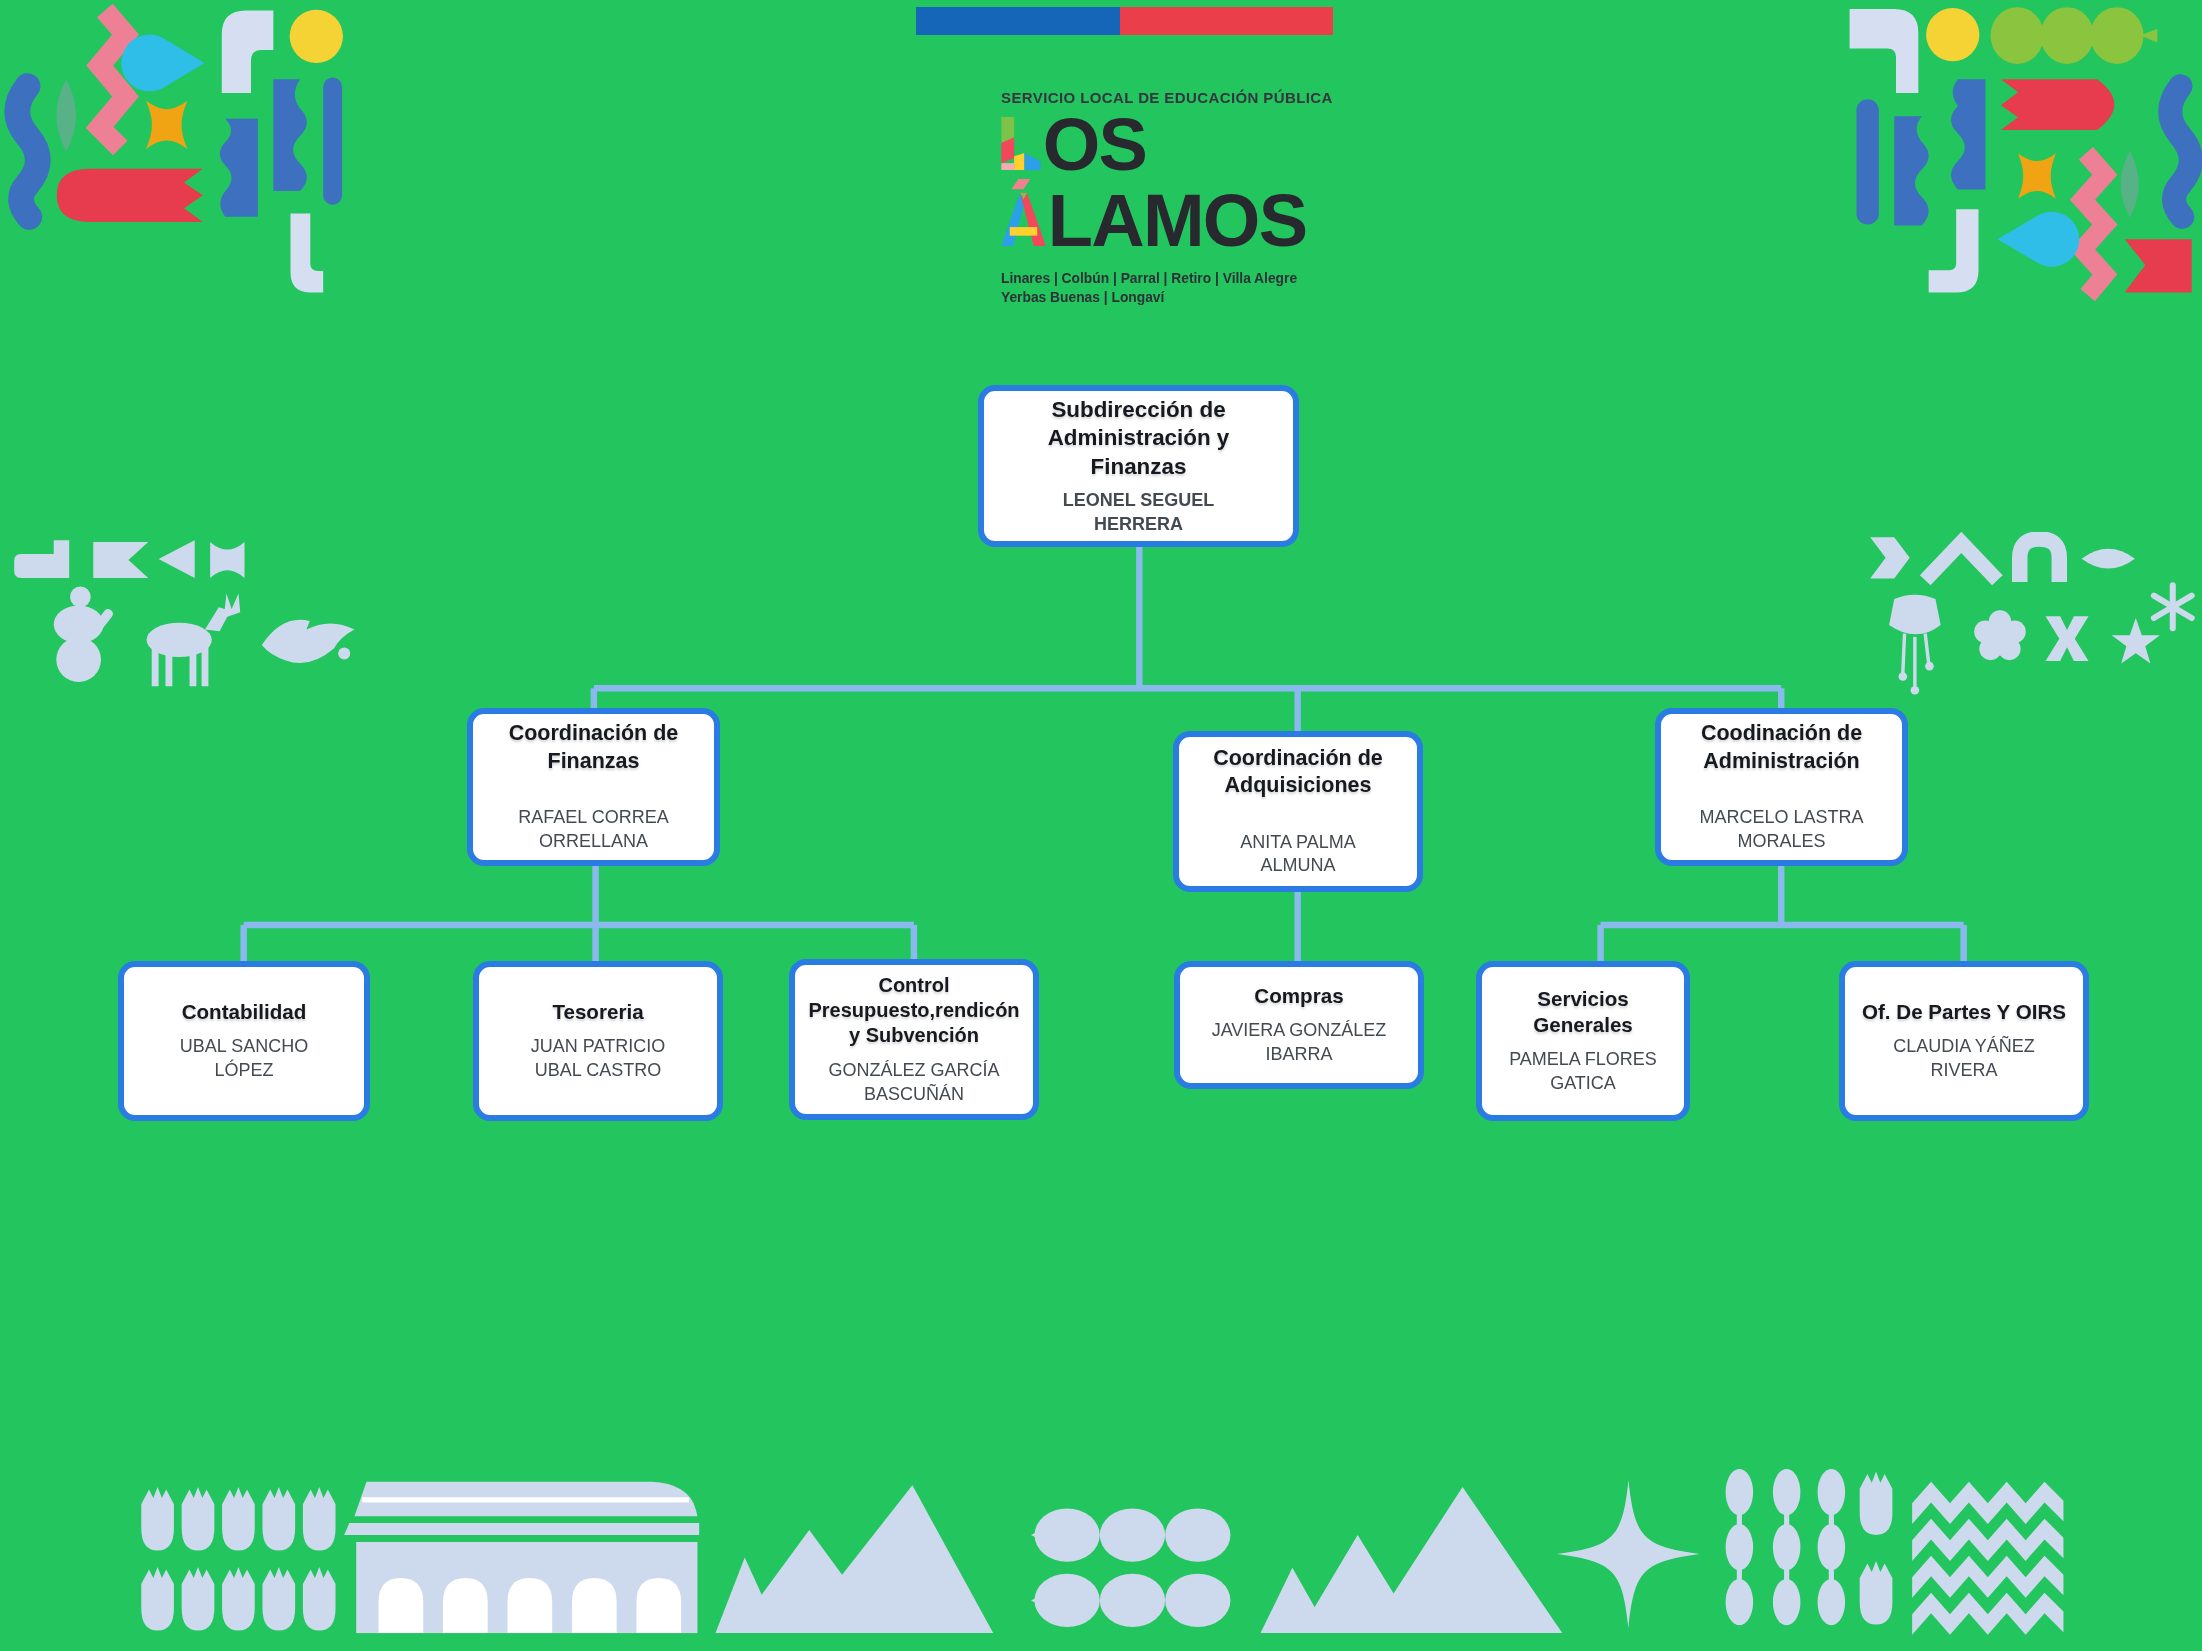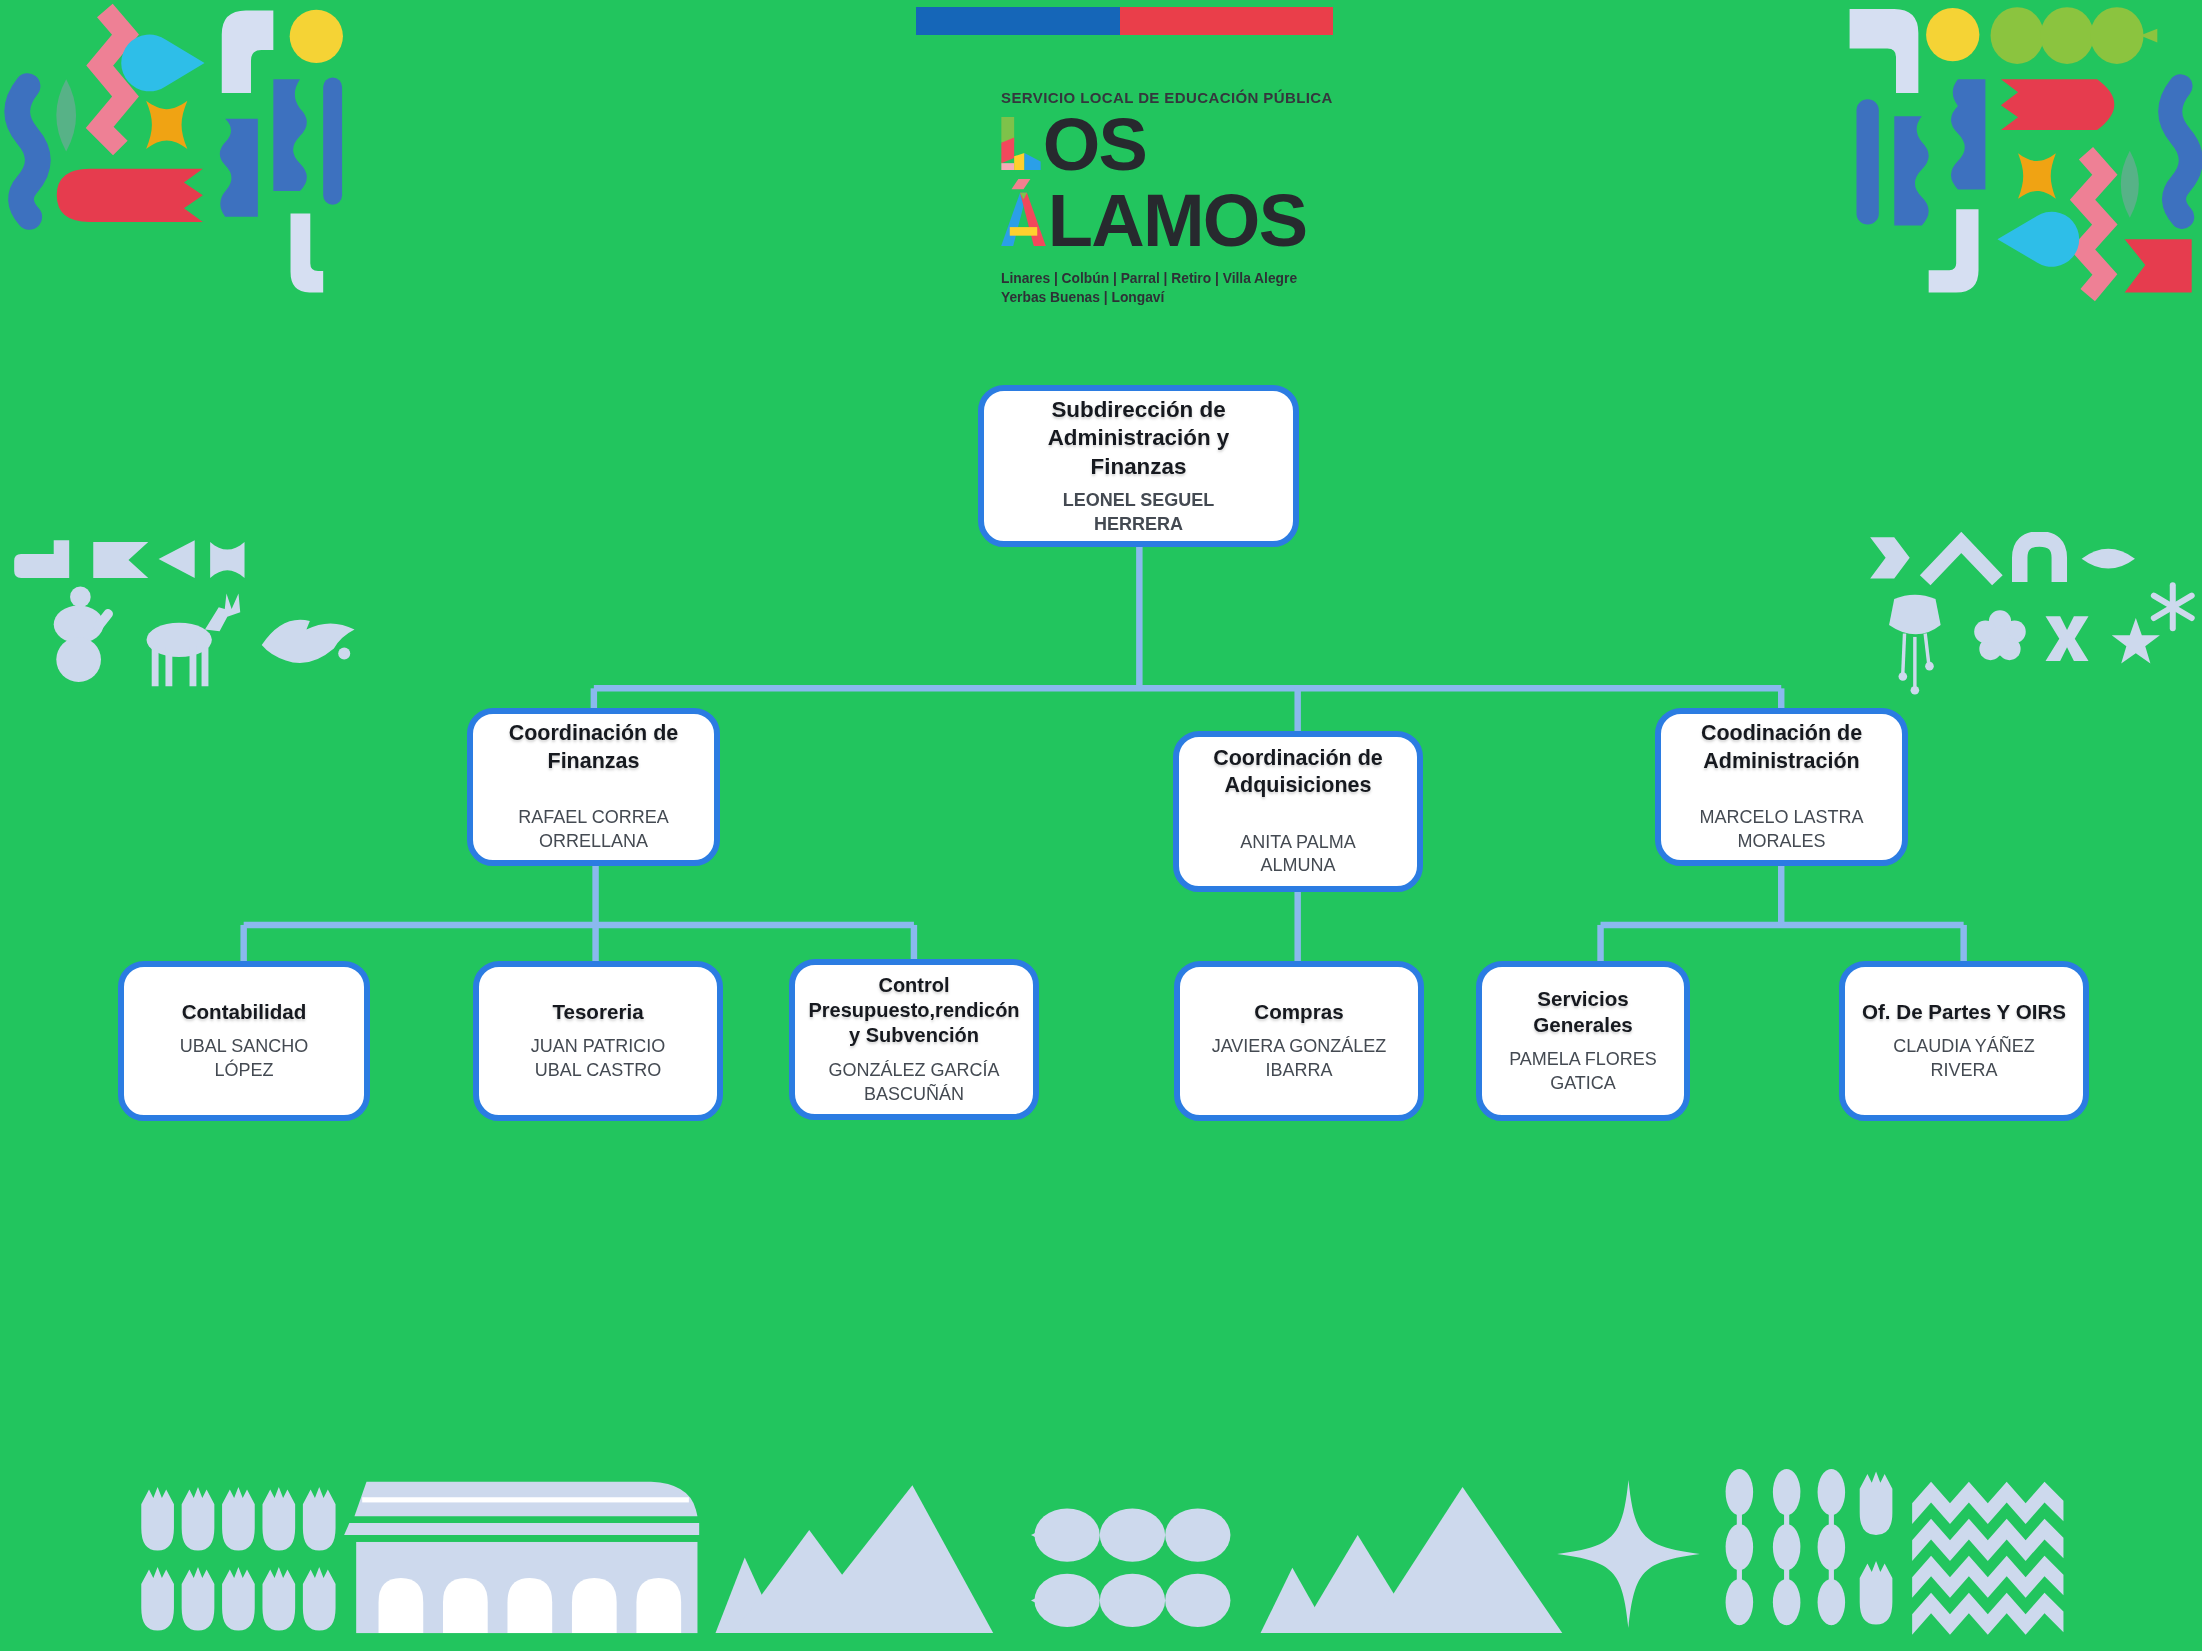--- a/index.html
+++ b/index.html
@@ -13,40 +13,40 @@
   .flagbar .b{width:49%;height:100%;background:#1566b8;}
   .flagbar .r{flex:1;background:#ea3e4a;}
   .logo{position:absolute;left:1001px;top:89px;width:361px;}
   .svc{font-size:15px;font-weight:700;letter-spacing:0.4px;color:#34373d;}
   .word{margin-top:5.2px;font-weight:700;color:#27292e;font-size:74px;line-height:.92;letter-spacing:-1.7px;}
   .word .ln{white-space:nowrap;}
   .word svg{display:inline-block;margin-right:1.7px;}
   .communes{margin-top:13.8px;font-size:13.8px;font-weight:700;color:#2e3136;line-height:1.4;}
 
   
-  .node{position:absolute;background:#fff;border:6px solid #2b7ce2;border-radius:26px;
+  .node{position:absolute;background:#fff;border:6px solid #2b7ce2;border-radius:17px;
         box-sizing:border-box;display:flex;flex-direction:column;align-items:center;
         justify-content:center;text-align:center;padding:6.9px 12px;}
   .node .title{font-weight:700;color:#16191f;font-size:20.6px;line-height:1.27;
                text-shadow:0 1.7px 2.6px rgba(70,70,70,.25);}
   .node .name{color:#444a52;font-size:18px;line-height:1.32;max-width:176px;}
   .node.root{left:978px;top:385px;width:321px;height:162px;gap:7.7px;}
   .node.root .title{font-size:22.4px;max-width:206px;}
   .node.root .name{max-width:241px;font-weight:bold;}
   .node.lvl2{gap:31px;}
   .node.lvl2 .title{font-size:21.5px;}
   .node.lvl3{gap:10px;}
   .n-finanzas{left:467px;top:708px;width:253px;height:158px;}
   .n-adquisiciones{left:1173px;top:731px;width:250px;height:161px;}
   .n-administracion{left:1655px;top:708px;width:253px;height:158px;}
   .n-contabilidad{left:118px;top:961px;width:252px;height:160px;}
   .n-tesoreria{left:473px;top:961px;width:250px;height:160px;}
   .n-control{left:789px;top:959px;width:250px;height:161px;gap:6.9px;}
   .n-control .title{font-size:20px;}
-  .n-compras{left:1174px;top:961px;width:250px;height:160px;}
+  .n-compras{left:1174px;top:961px;width:250px;height:128px;}
   .n-servicios{left:1476px;top:961px;width:214px;height:160px;}
   .n-departes{left:1839px;top:961px;width:250px;height:160px;}
 </style>
 </head>
 <body>
 
 <div id="canvas">
 
   <div class="flagbar">
     <div class="b"></div>

